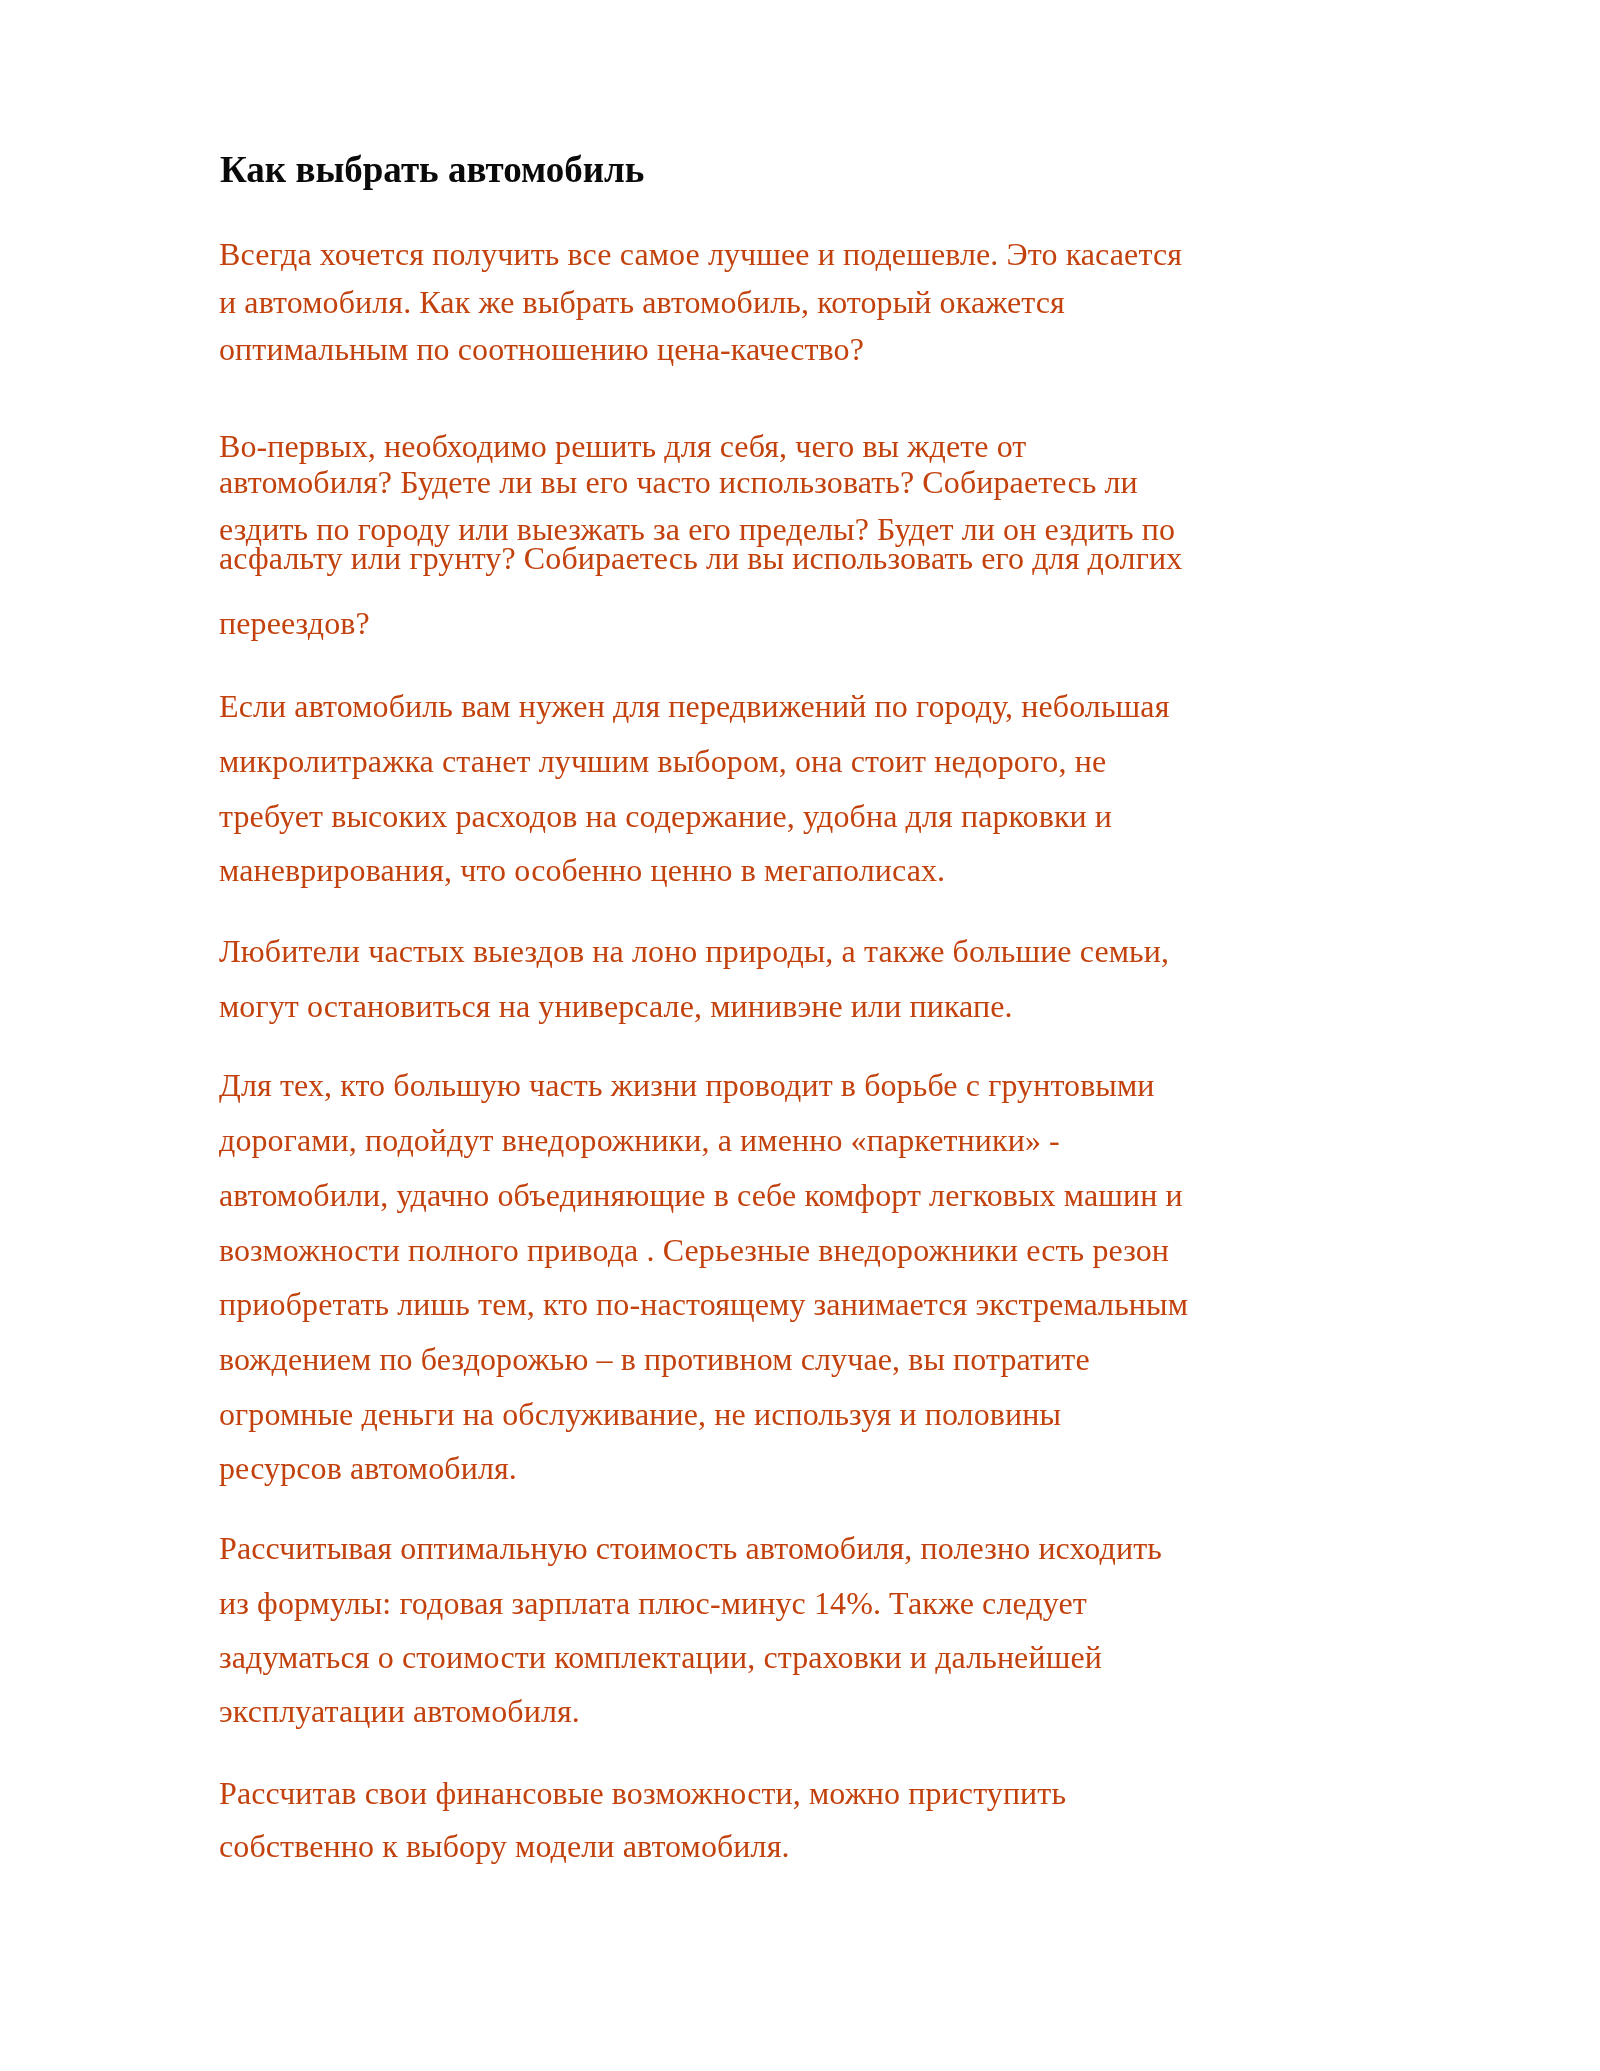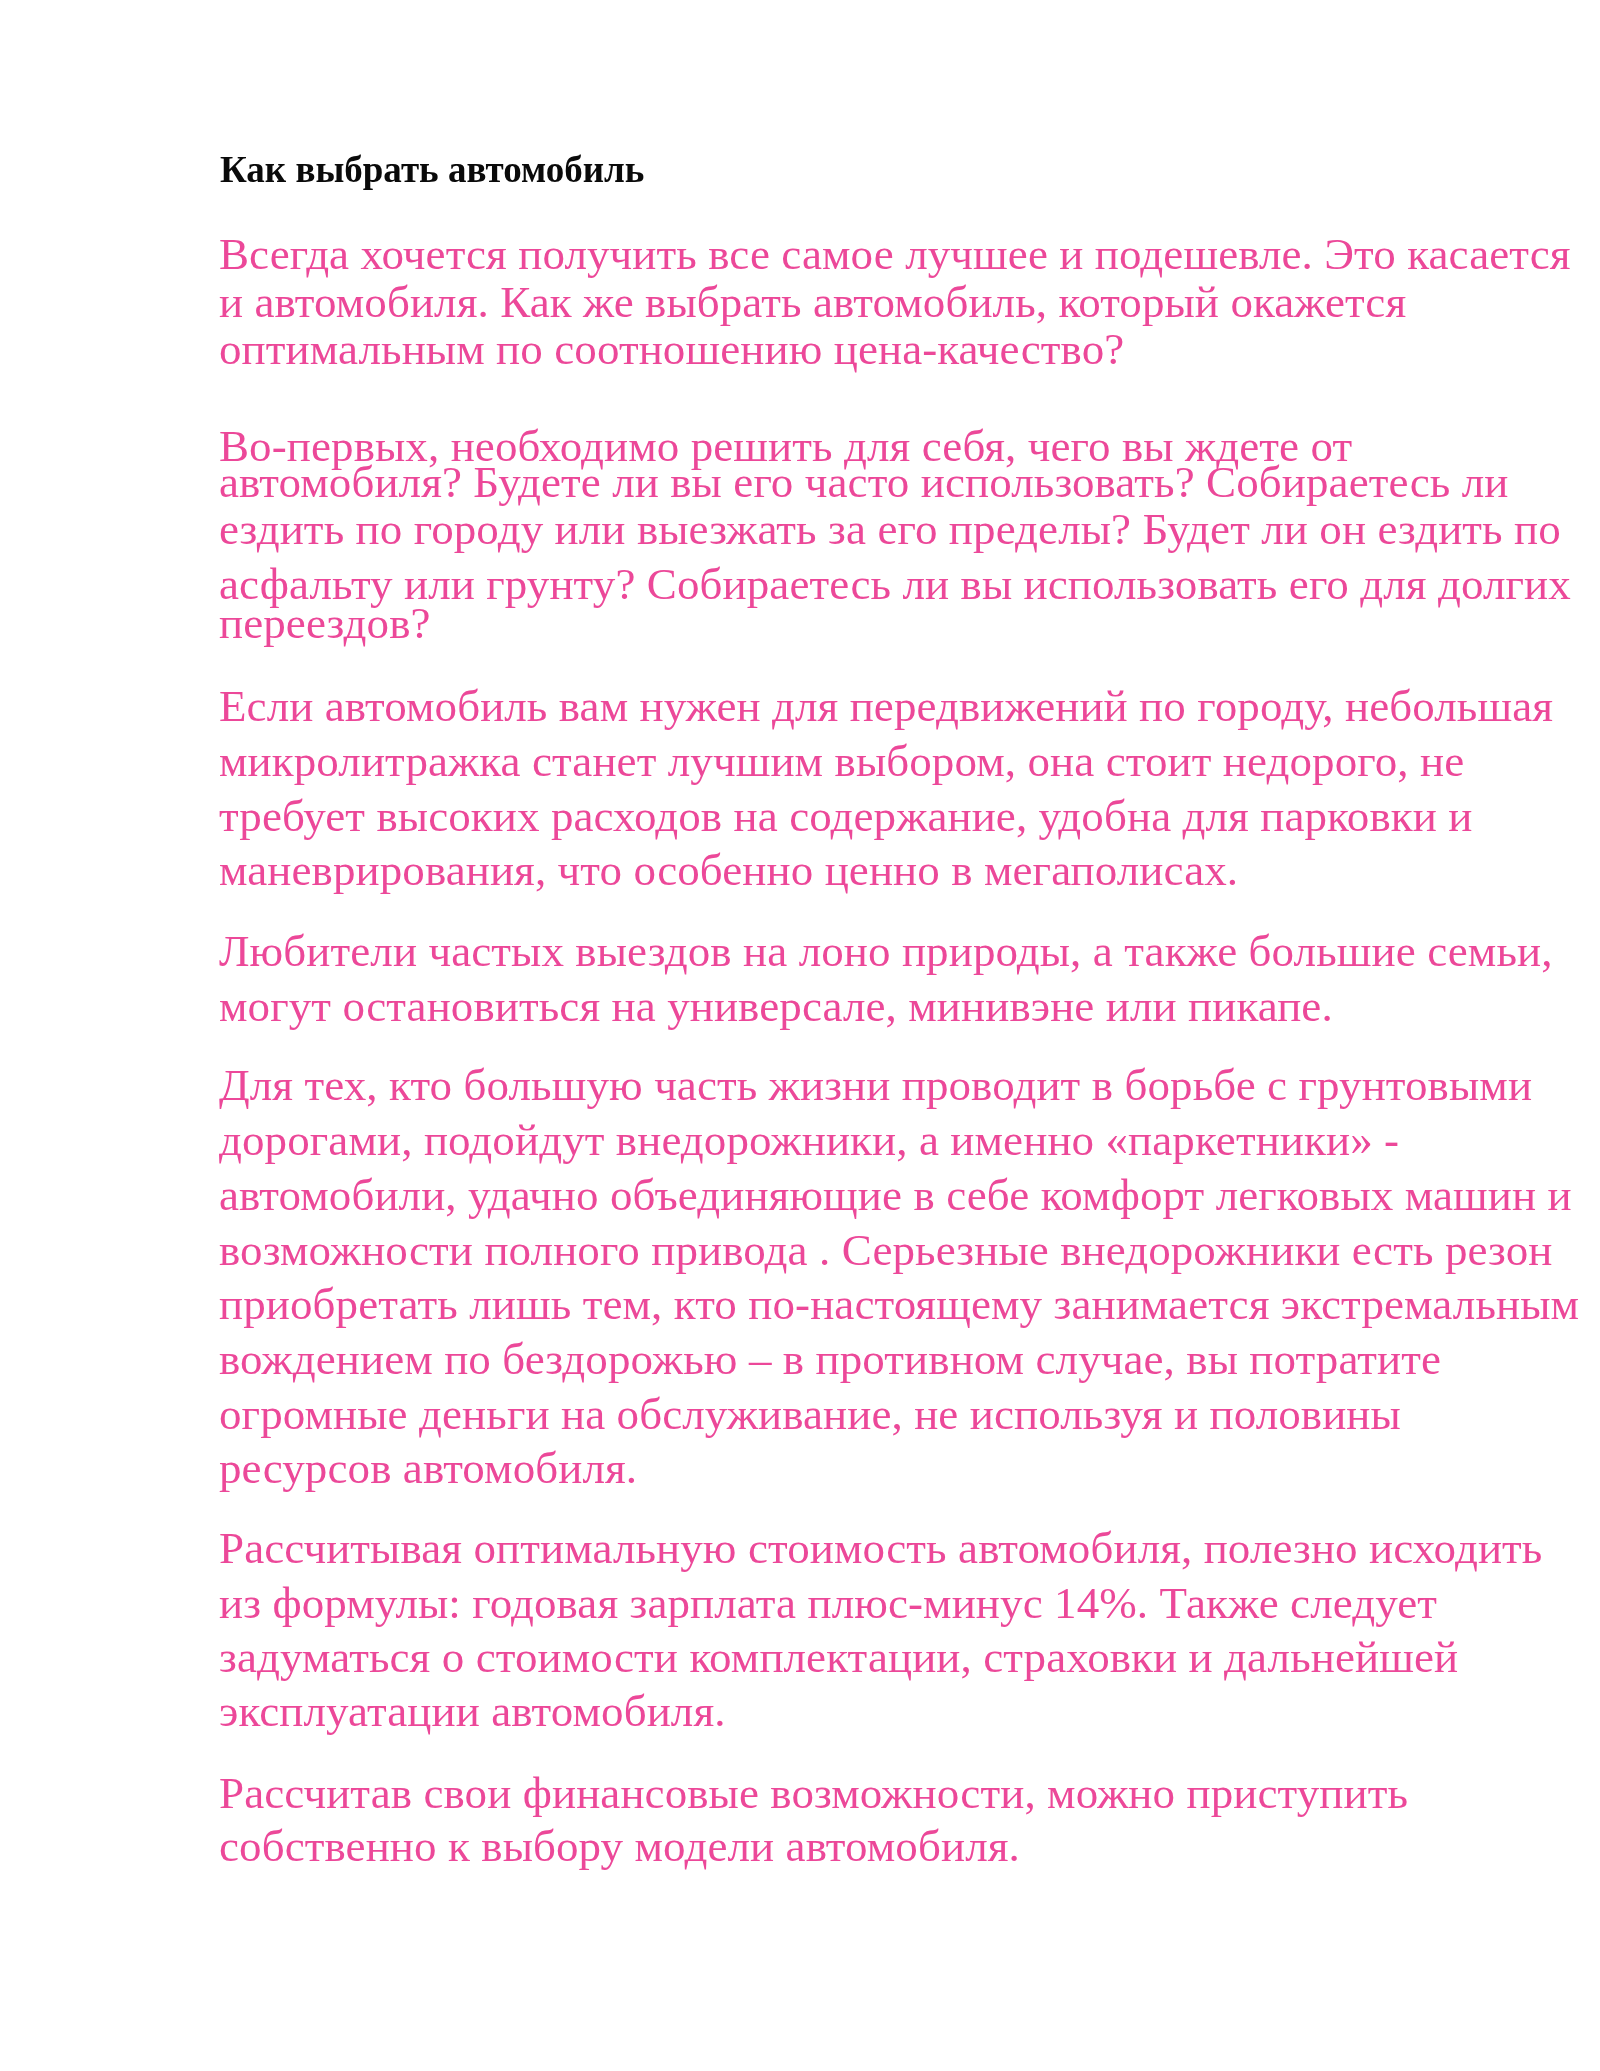--- a/index.html
+++ b/index.html
@@ -34,45 +34,45 @@
   }
   .para {
     position: absolute;
     left: 219px;
     width: 1290px;
     margin: 0;
   }
   .line {
     position: absolute;
     left: 0;
-    font-size: 45px;
+    font-size: 32px;
     line-height: 48px;
     white-space: nowrap;
-    color: #ec4899;
+    color: #c2410c;
     letter-spacing: 0.1px;
   }
 </style>
 </head>
 <body>
 
 <div class="page">
 
   <div class="title">Как выбрать автомобиль</div>
 
   <div class="para" style="top:230px;">
     <div class="line" style="top:0px;">Всегда хочется получить все самое лучшее и подешевле. Это касается</div>
     <div class="line" style="top:48px;">и автомобиля. Как же выбрать автомобиль, который окажется</div>
     <div class="line" style="top:95px;">оптимальным по соотношению цена-качество?</div>
   </div>
 
   <div class="para" style="top:410px;">
     <div class="line" style="top:12px;">Во-первых, необходимо решить для себя, чего вы ждете от</div>
     <div class="line" style="top:48px;">автомобиля? Будете ли вы его часто использовать? Собираетесь ли</div>
     <div class="line" style="top:95px;">ездить по городу или выезжать за его пределы? Будет ли он ездить по</div>
-    <div class="line" style="top:150px;">асфальту или грунту? Собираетесь ли вы использовать его для долгих</div>
+    <div class="line" style="top:124px;">асфальту или грунту? Собираетесь ли вы использовать его для долгих</div>
     <div class="line" style="top:189px;">переездов?</div>
   </div>
 
   <div class="para" style="top:682px;">
     <div class="line" style="top:0px;">Если автомобиль вам нужен для передвижений по городу, небольшая</div>
     <div class="line" style="top:55px;">микролитражка станет лучшим выбором, она стоит недорого, не</div>
     <div class="line" style="top:110px;">требует высоких расходов на содержание, удобна для парковки и</div>
     <div class="line" style="top:164px;">маневрирования, что особенно ценно в мегаполисах.</div>
   </div>
 

